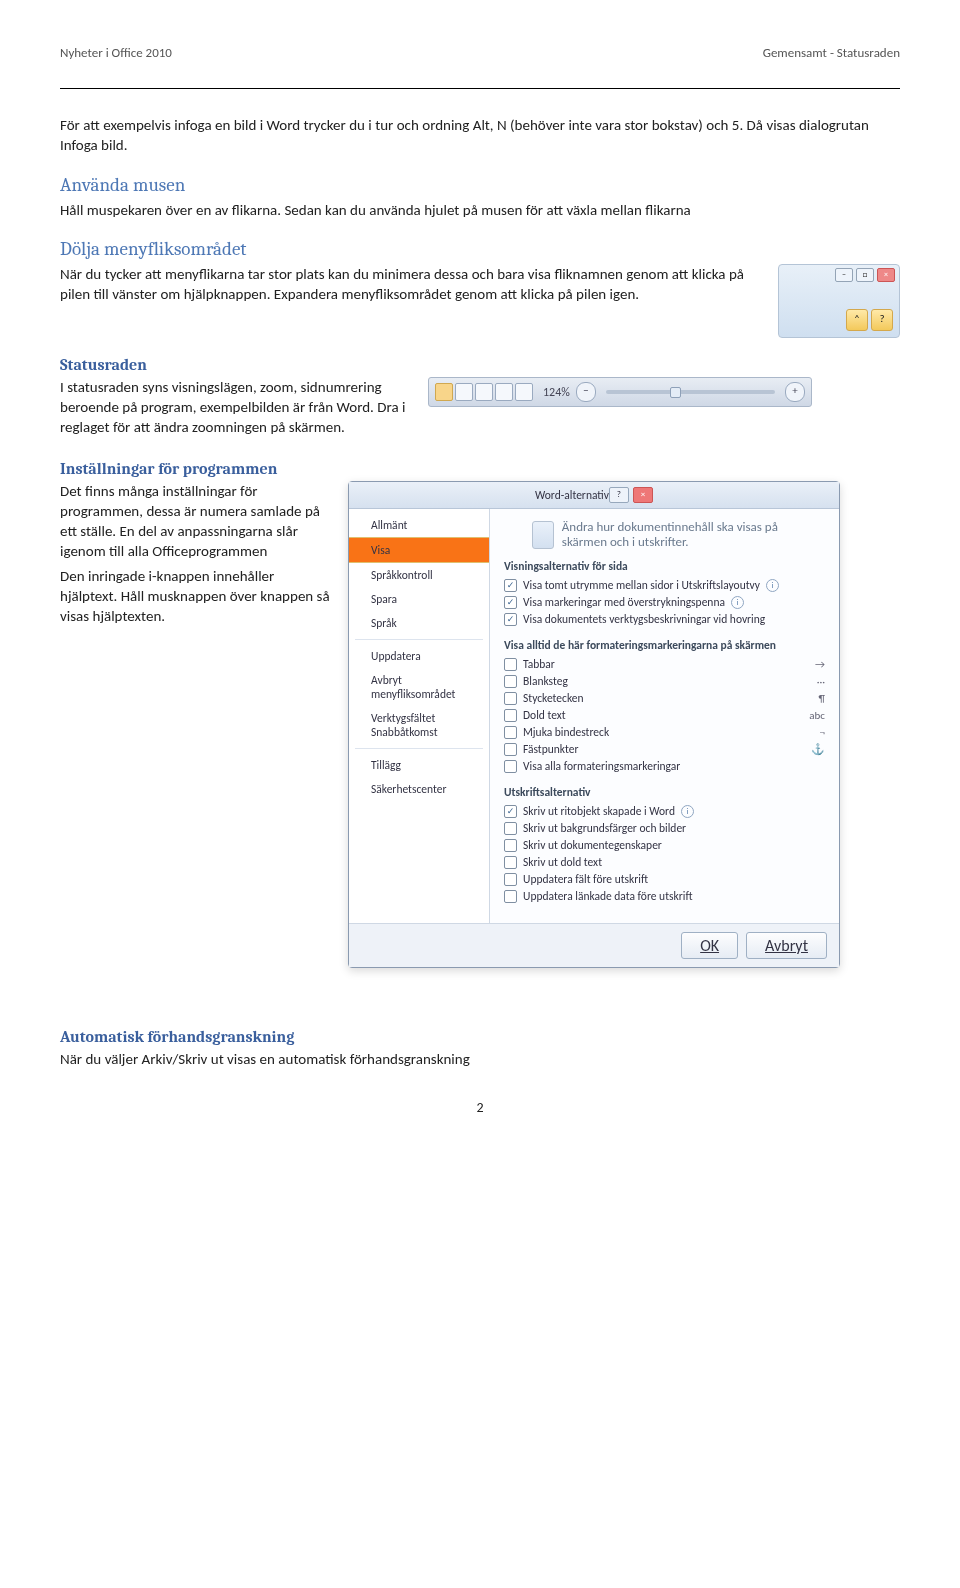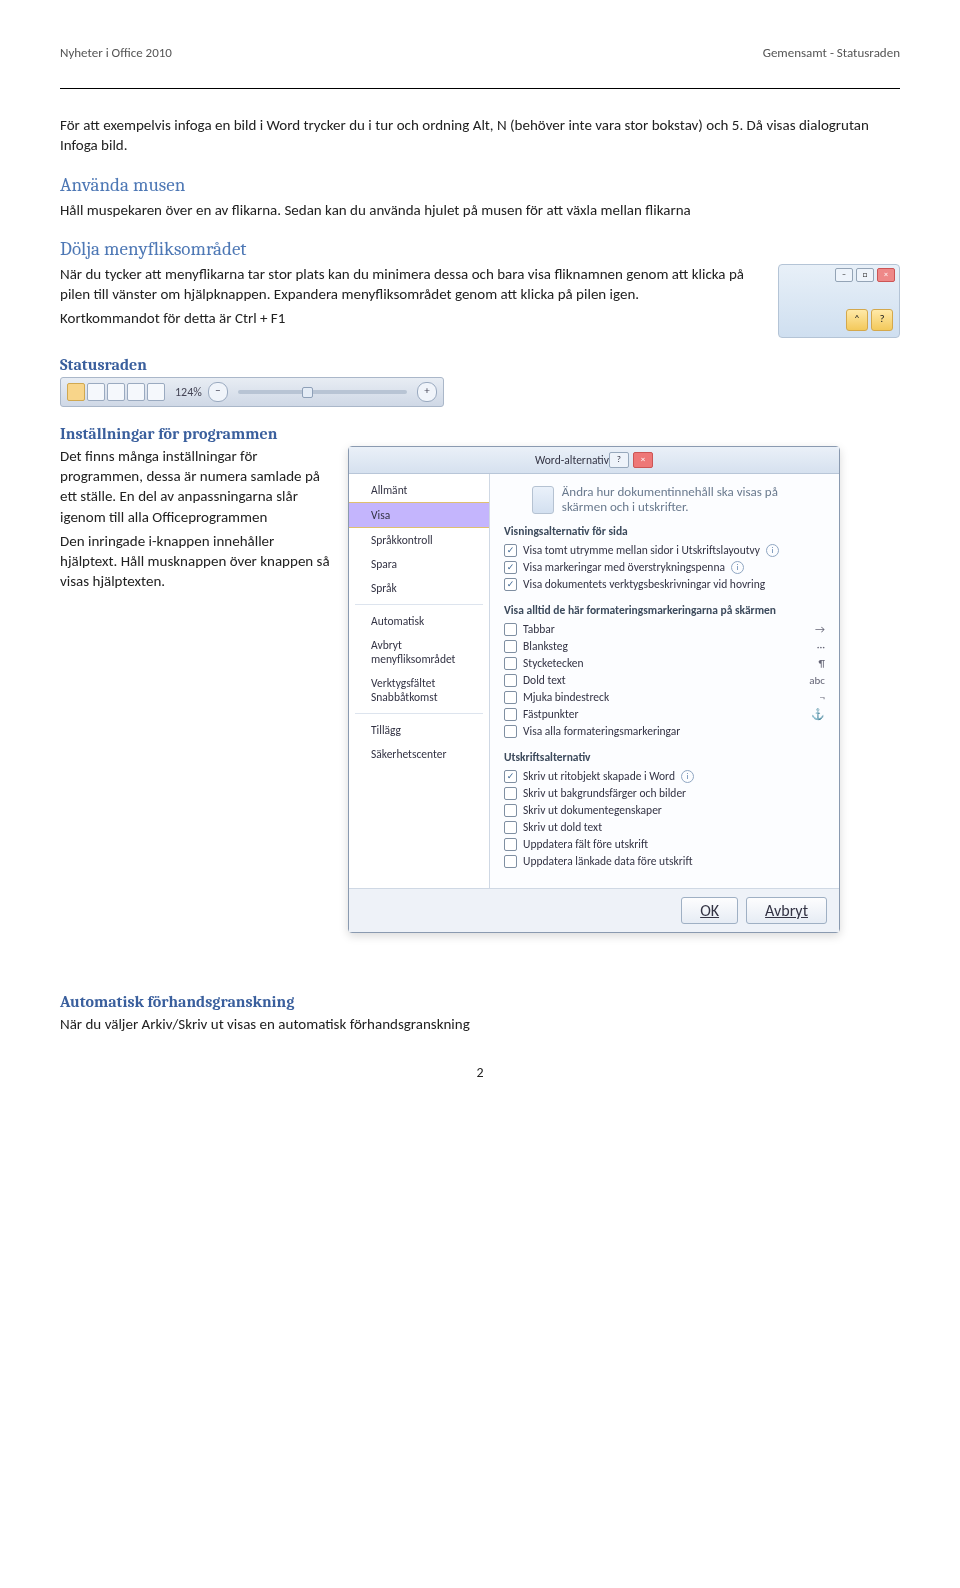--- a/index.html
+++ b/index.html
@@ -72,21 +72,21 @@
     color: #334;
     box-shadow: 0 3px 10px rgba(0,0,0,.15);
   }
   .dialog .titlebar{background:linear-gradient(#eaf0f8,#d6e1ef);padding:5px 8px;display:flex;justify-content:center;align-items:center;border-bottom:1px solid #b8c6d8;}
   .dialog .titlebar .tbtns{display:flex;gap:4px;}
   .dialog .titlebar .tb{width:18px;height:14px;border:1px solid #97a8bc;background:#eef3fa;border-radius:2px;font-size:9px;text-align:center;line-height:12px;}
   .dialog .titlebar .tb.red{background:#e77;border-color:#c55;color:#fff;}
   .dialog .body{display:flex;}
   .dialog .nav{width:140px;background:#fff;border-right:1px solid #cfd8e4;padding:4px 0;}
   .dialog .nav .ni{padding:5px 22px;cursor:default;}
-  .dialog .nav .ni.sel{background:#c4b5fd;border-top:1px solid #dfc070;border-bottom:1px solid #dfc070;}
+  .dialog .nav .ni.sel{background:#f97316;border-top:1px solid #dfc070;border-bottom:1px solid #dfc070;}
   .dialog .nav hr{border:0;border-top:1px solid #dde4ee;margin:4px 6px;}
   .dialog .main{flex:1;padding:10px 14px 8px 14px;background:#fcfdff;}
   .dialog .hd{display:flex;align-items:flex-end;gap:8px;color:#6a7a8e;font-size:13px;margin-bottom:10px;margin-left:28px;}
   .dialog .hd .hi{width:26px;height:26px;border:1px solid #b5c2d2;border-radius:3px;background:linear-gradient(#eaf1fa,#d3e0f0);}
   .dialog .grp{margin-bottom:10px;}
   .dialog .grp .gt{font-weight:700;color:#3c4a5c;margin-bottom:4px;}
   .dialog .opt{display:flex;align-items:center;gap:6px;padding:1.5px 0;}
   .dialog .cb{width:11px;height:11px;border:1px solid #7f8fa2;background:#fff;border-radius:2px;font-size:9px;line-height:10px;text-align:center;color:#36608f;}
   .dialog .cb.c::before{content:"✓";}
   .dialog .info{width:11px;height:11px;border:1px solid #8fa6c2;border-radius:50%;font-size:8px;line-height:10px;text-align:center;color:#5378a6;}
@@ -110,39 +110,41 @@
 <div class="section">
   <h2 class="blue">Använda musen</h2>
   <p>Håll muspekaren över en av flikarna. Sedan kan du använda hjulet på musen för att växla mellan flikarna</p>
 </div>
 
 <div class="section">
   <h2 class="blue">Dölja menyfliksområdet</h2>
   <div class="row">
     <div class="text">
       <p>När du tycker att menyflikarna tar stor plats kan du minimera dessa och bara visa fliknamnen genom att klicka på pilen till vänster om hjälpknappen. Expandera menyfliksområdet genom att klicka på pilen igen.</p>
-      <p>Kortkommandot för detta är Ctrl + F1</p>
     </div>
     <div class="ribbon-help">
       <div class="winbtns">
         <div class="wb">–</div>
         <div class="wb">□</div>
         <div class="wb red">×</div>
       </div>
       <div class="helpzone">
         <div class="hz">˄</div>
         <div class="hz">?</div>
       </div>
     </div>
   </div>
 </div>
 
 <div class="section">
   <h3 class="darkblue">Statusraden</h3>
   <div class="row">
+    <div class="text" style="max-width:350px;">
+      <p>I statusraden syns visningslägen, zoom, sidnumrering beroende på program, exempelbilden är från Word. Dra i reglaget för att ändra zoomningen på skärmen.</p>
+    </div>
     <div class="statusbar">
       <div class="icons">
         <div class="vi act"></div>
         <div class="vi"></div>
         <div class="vi"></div>
         <div class="vi"></div>
         <div class="vi"></div>
       </div>
       <span class="zoom">124%</span>
       <div class="btn">−</div>
@@ -169,21 +171,21 @@
         </div>
       </div>
       <div class="body">
         <div class="nav" id="dlg-nav">
             <div class="ni">Allmänt</div>
             <div class="ni sel">Visa</div>
             <div class="ni">Språkkontroll</div>
             <div class="ni">Spara</div>
             <div class="ni">Språk</div>
             <hr>
-            <div class="ni">Automatisk</div>
+            <div class="ni">Uppdatera</div>
             <div class="ni">Avbryt menyfliksområdet</div>
             <div class="ni">Verktygsfältet Snabbåtkomst</div>
             <hr>
             <div class="ni">Tillägg</div>
             <div class="ni">Säkerhetscenter</div>
           </div>
         <div class="main">
           <div class="hd">
             <div class="hi"></div>
             <span>Ändra hur dokumentinnehåll ska visas på skärmen och i utskrifter.</span>

